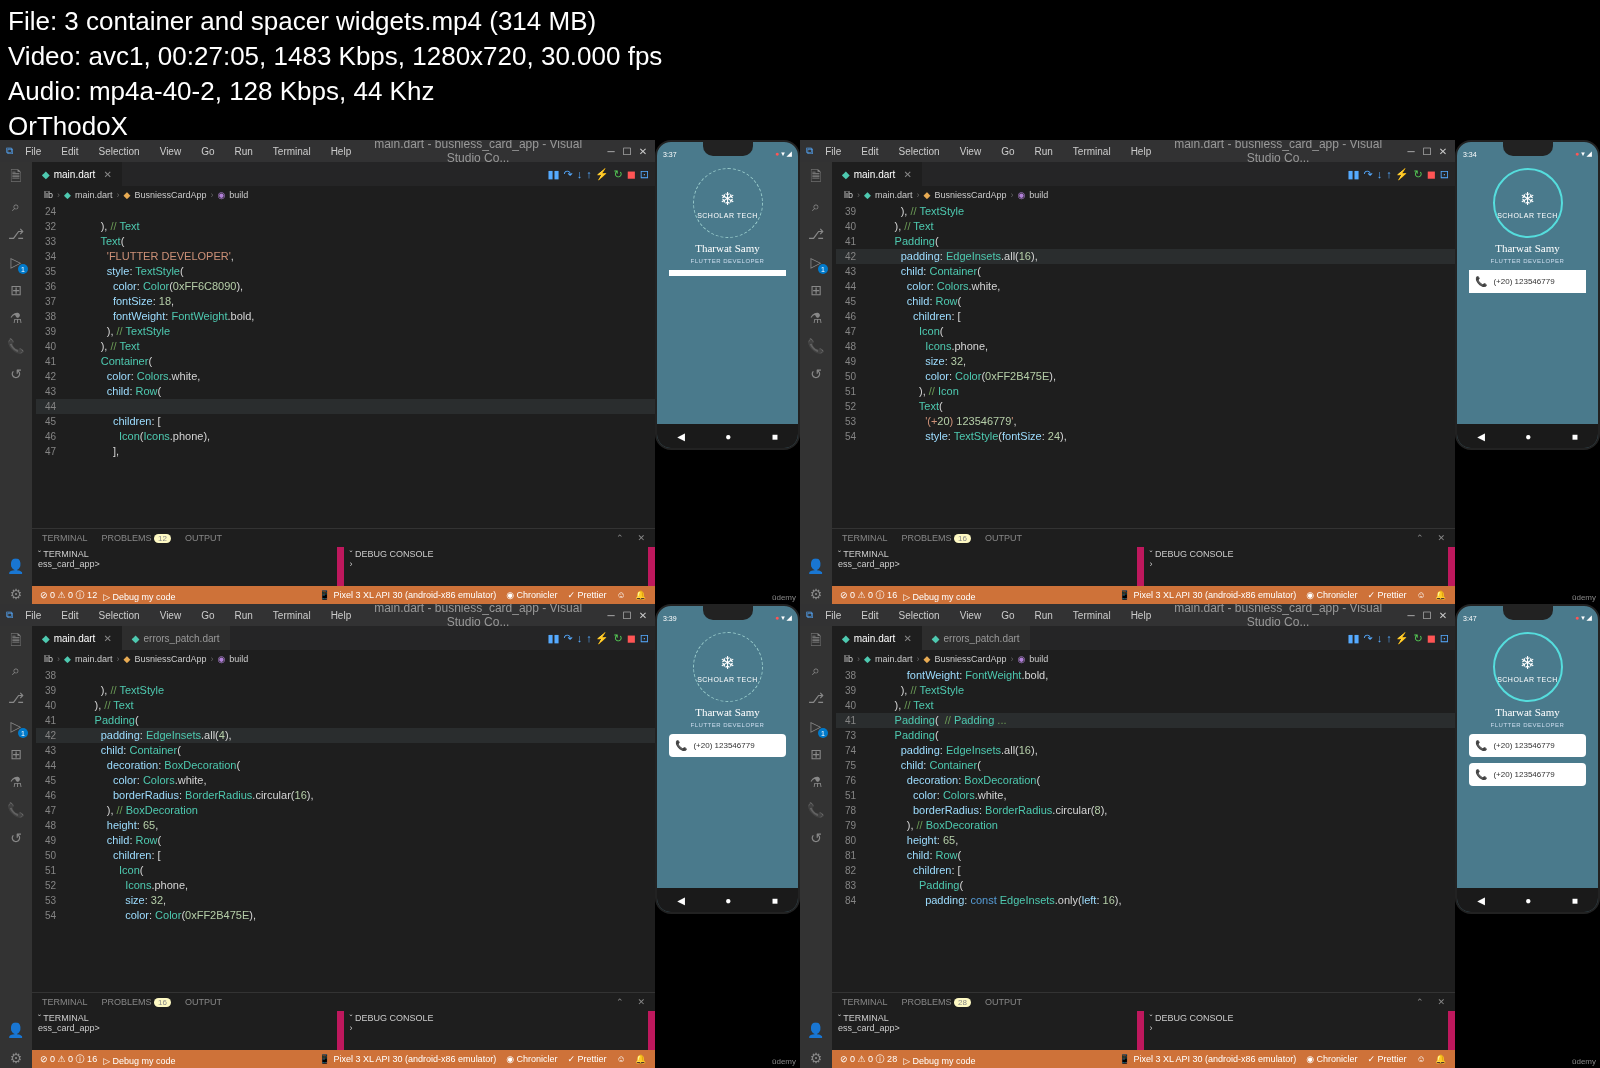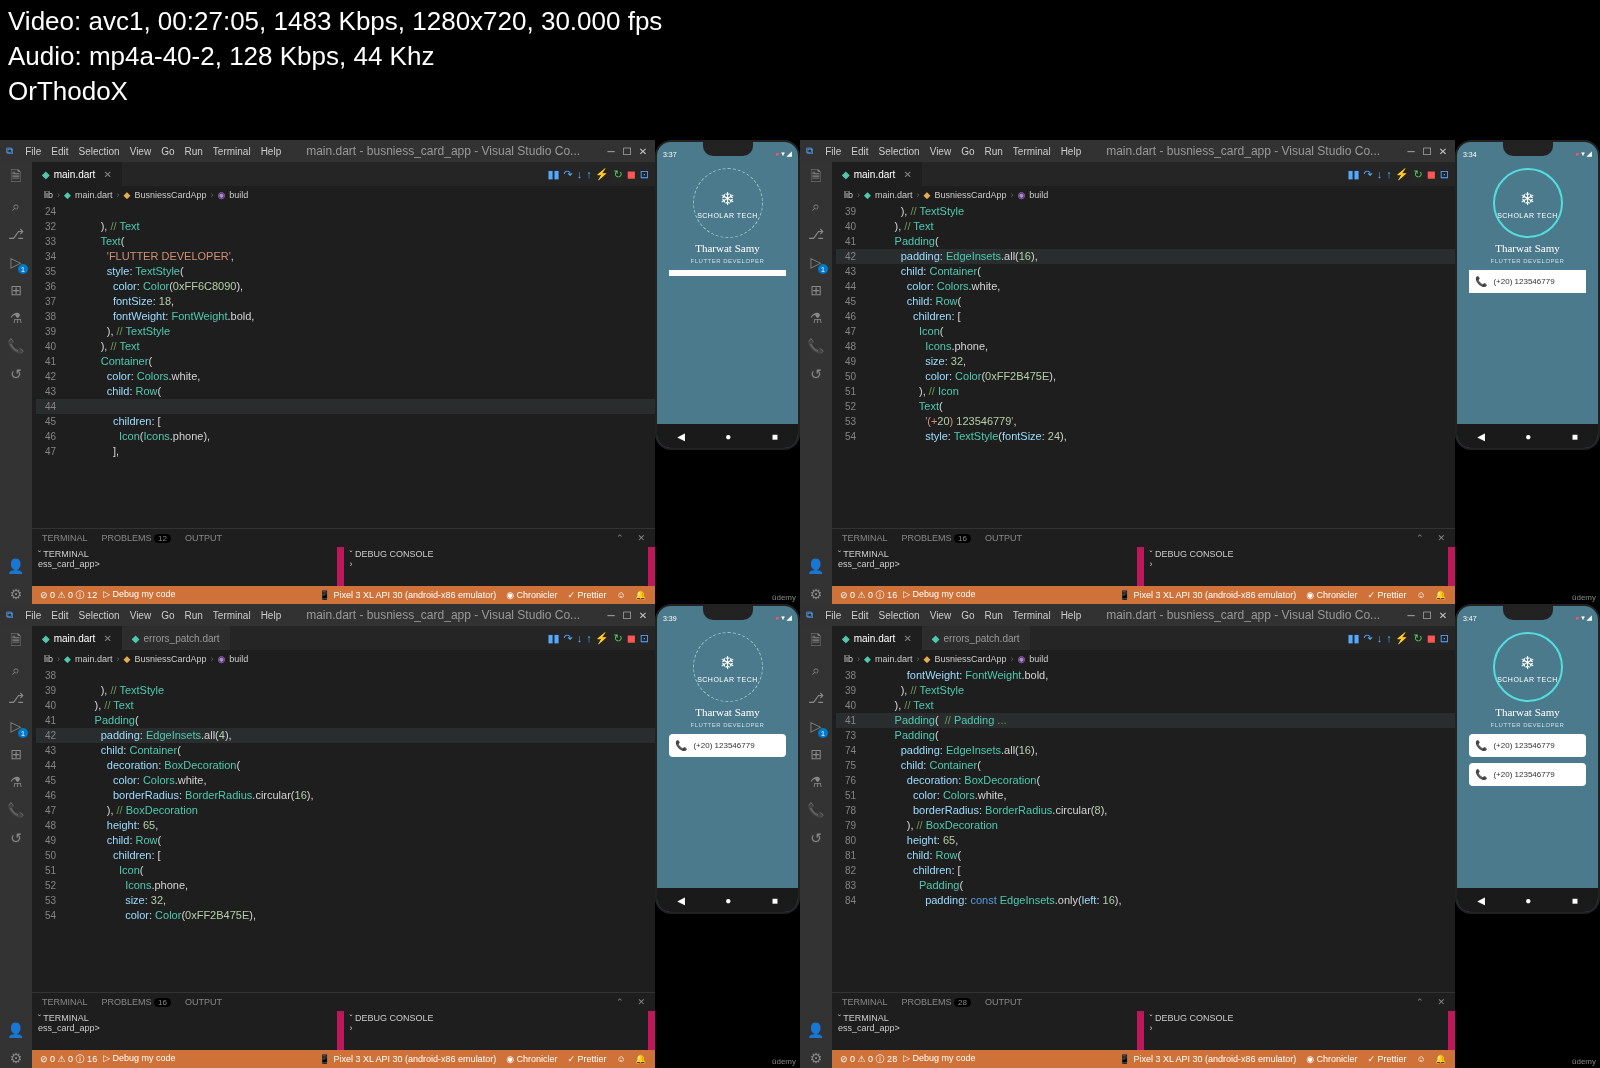--- a/index.html
+++ b/index.html
@@ -3,21 +3,21 @@
 <meta charset="utf-8">
 <style>
 *{margin:0;padding:0;box-sizing:border-box;font-family:'Segoe UI',Arial,sans-serif}
 body{background:#000;width:1600px;height:1068px;color:#fff;overflow:hidden}
 .header-info{padding:4px 8px;font-size:26px;line-height:1.35}
 .quad{position:absolute;top:140px;left:0;width:1600px;height:928px;display:grid;grid-template-columns:1fr 1fr;grid-template-rows:1fr 1fr}
 .pane{position:relative;overflow:hidden}
 
 .vsc{background:#1e1e1e;position:absolute;inset:0;right:145px;display:flex;flex-direction:column;font-size:10px}
 .titlebar{background:#323233;height:22px;display:flex;align-items:center;padding:0 6px;color:#ccc;gap:12px}
-.titlebar .menu{display:flex;gap:10px}
+.titlebar .menu{display:flex;gap:20px}
 .titlebar .title{flex:1;text-align:center;color:#999;font-size:12px}
 .wbtn{display:flex;gap:4px}
 .wbtn span{width:12px;height:12px;display:flex;align-items:center;justify-content:center;color:#ccc}
 .body{flex:1;display:flex;min-height:0}
 .actbar{width:32px;background:#333;display:flex;flex-direction:column;align-items:center;padding-top:6px;gap:8px}
 .actbar .ic{width:20px;height:20px;color:#888;display:flex;align-items:center;justify-content:center;font-size:14px}
 .actbar .badge{position:relative}
 .actbar .badge::after{content:'1';position:absolute;bottom:-2px;right:-2px;background:#007acc;color:#fff;border-radius:50%;width:10px;height:10px;font-size:7px;display:flex;align-items:center;justify-content:center}
 .editor{flex:1;display:flex;flex-direction:column;min-width:0}
 .tabs{height:24px;background:#252526;display:flex;align-items:center}
@@ -30,27 +30,27 @@
 .dbgbar span{color:#888;font-size:11px}
 .crumb{height:18px;background:#1e1e1e;padding:0 12px;display:flex;align-items:center;gap:4px;color:#ccc;font-size:9px}
 .crumb .sep{color:#666}
 .code{flex:1;background:#1e1e1e;font-family:Consolas,monospace;font-size:11px;line-height:15px;overflow:hidden;position:relative;padding-left:4px}
 .line{display:flex;white-space:pre}
 .ln{width:28px;text-align:right;color:#858585;padding-right:8px;user-select:none;font-size:10px}
 .hl{background:#2a2d2e}
 .c-k{color:#569cd6}.c-s{color:#ce9178}.c-c{color:#6a9955}.c-n{color:#b5cea8}.c-t{color:#4ec9b0}.c-p{color:#9cdcfe}.c-w{color:#d4d4d4}
 .panel{height:58px;background:#1e1e1e;border-top:1px solid #333;display:flex;flex-direction:column}
 .ptabs{height:18px;display:flex;align-items:center;gap:14px;padding:0 10px;font-size:9px;color:#888}
-.ptabs .n{background:#000000;padding:0 4px;border-radius:6px;font-size:8px}
+.ptabs .n{background:#fef9c3;padding:0 4px;border-radius:6px;font-size:8px}
 .ptabs .x{margin-left:auto}
 .pbody{flex:1;display:flex;font-size:9px;color:#ccc}
 .pcol{flex:1;border-right:7px solid #be185d;padding:2px 6px}
 .pcol .hd{color:#ccc;font-size:9px}
 .status{height:18px;background:#ce7239;display:flex;align-items:center;padding:0 8px;font-size:9px;color:#fff;gap:8px}
-.status .grp{display:flex;gap:6px;align-items:flex-start}
+.status .grp{display:flex;gap:6px;align-items:flex-end}
 .status .r{margin-left:auto;display:flex;gap:10px}
 
 .phone{position:absolute;right:0;top:0;width:145px;height:310px;background:#4a7a8c;border-radius:16px;overflow:hidden;border:2px solid #222}
 .notch{position:absolute;top:0;left:50%;transform:translateX(-50%);width:50px;height:14px;background:#222;border-radius:0 0 10px 10px;z-index:2}
 .pstatus{height:16px;display:flex;justify-content:space-between;padding:0 6px;font-size:7px;color:#fff;align-items:flex-end}
 .papp{padding:6px;text-align:center;color:#fff}
 .circle{width:70px;height:70px;border:1px dashed #9cc;border-radius:50%;margin:4px auto;display:flex;flex-direction:column;align-items:center;justify-content:center;font-size:6px}
 .circle.teal{border:2px solid #5dd}
 .logo{font-size:18px}
 .brand{font-size:7px;letter-spacing:0.5px;margin-top:2px}
@@ -60,20 +60,21 @@
 .card.nobr{border-radius:0}
 .card .pic{font-size:10px}
 .navbar{position:absolute;bottom:0;left:0;right:0;height:24px;background:#1a1a1a;display:flex;justify-content:space-around;align-items:center;color:#fff}
 .navbar span{font-size:10px}
 .udemy{position:absolute;bottom:2px;right:4px;font-size:8px;color:#888;}
 </style>
 </head>
 <body>
 
 <div class="header-info">
+  <div>File: 3  container and spacer widgets.mp4 (314 MB)</div>
   <div>Video: avc1, 00:27:05, 1483 Kbps, 1280x720, 30.000 fps</div>
   <div>Audio: mp4a-40-2, 128 Kbps, 44 Khz</div>
   <div>OrThodoX</div>
 </div>
 
 <div class="quad" id="quad">
   <div class="pane">
     <div class="vsc">
       <div class="titlebar">
         <span style="color:#5af">⧉</span>

